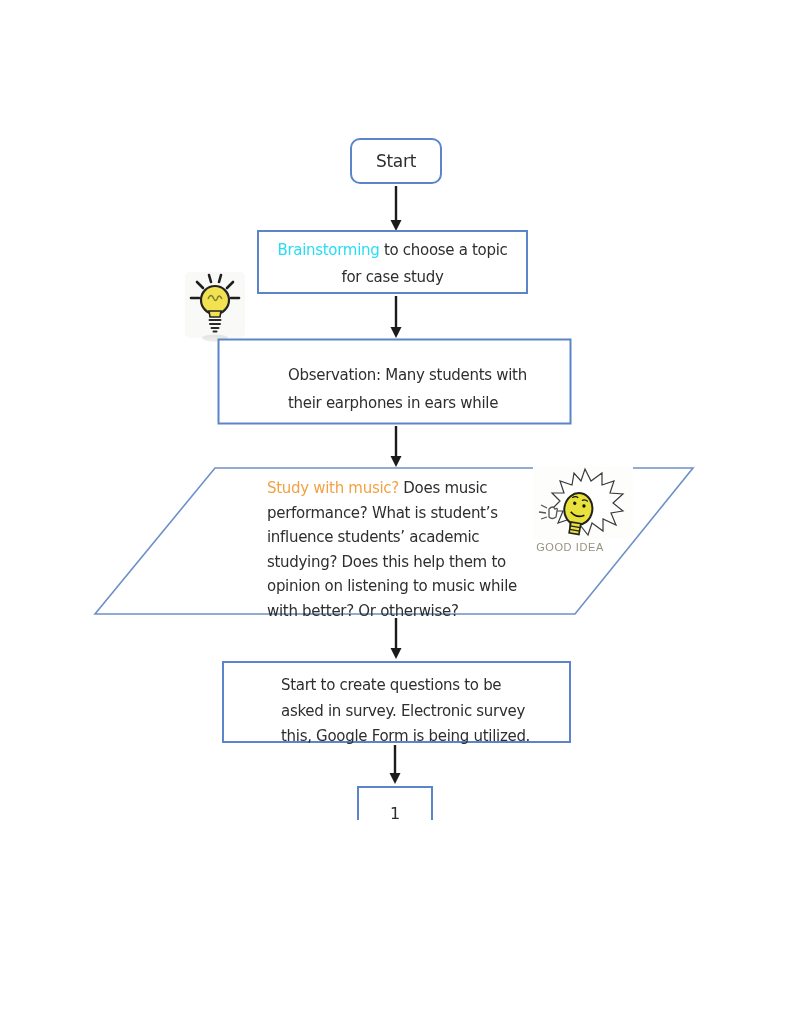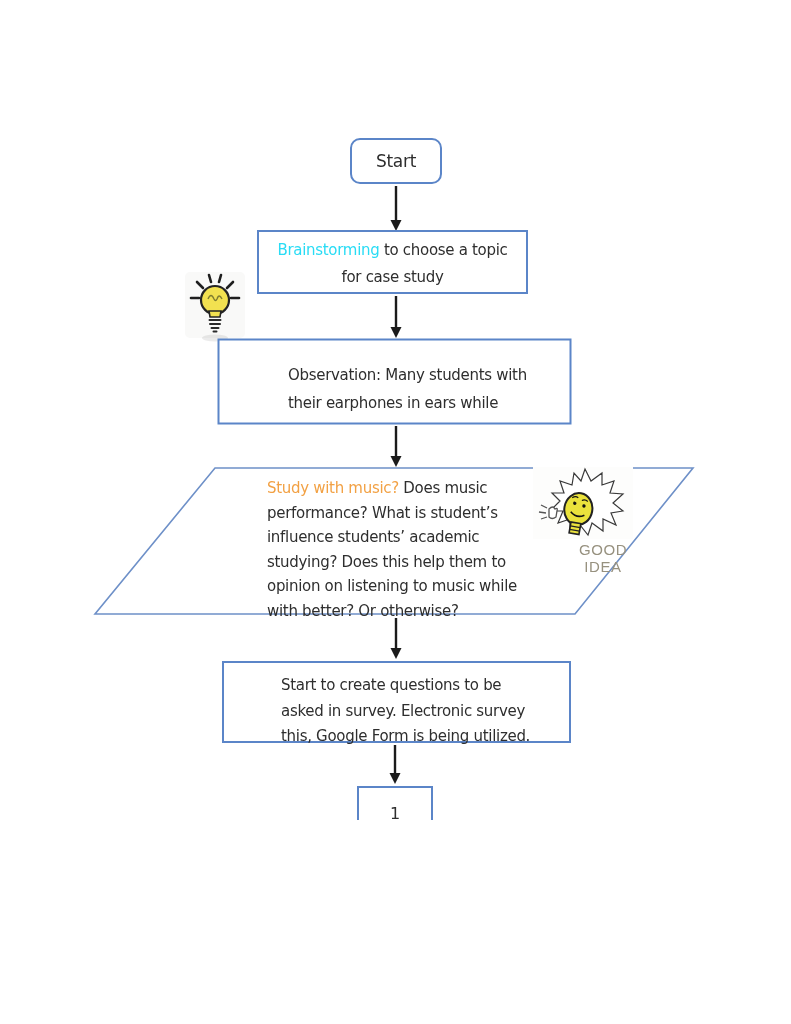--- a/index.html
+++ b/index.html
@@ -69,24 +69,24 @@
   #survey-text {
     left: 281px; top: 673px; line-height: 25.5px;
   }
   #connector-label {
     left: 358px; top: 787px; width: 74px; height: 52px;
     display: flex; align-items: center; justify-content: center;
     font-size: 16px; letter-spacing: 0;
   }
   #good-idea-caption {
     position: absolute;
-    left: 560px; top: 541px; width: 86px;
+    left: 527px; top: 541px; width: 86px;
     text-align: center;
     color: var(--caption-gray);
-    font-size: 15px;
+    font-size: 11px;
     letter-spacing: 0.6px;
     font-family: "Liberation Sans", sans-serif;
   }
 </style>
 </head>
 <body>
 
 <div id="page">
 
   <svg id="shape-layer" viewBox="0 0 791 1024" xmlns="http://www.w3.org/2000/svg">

